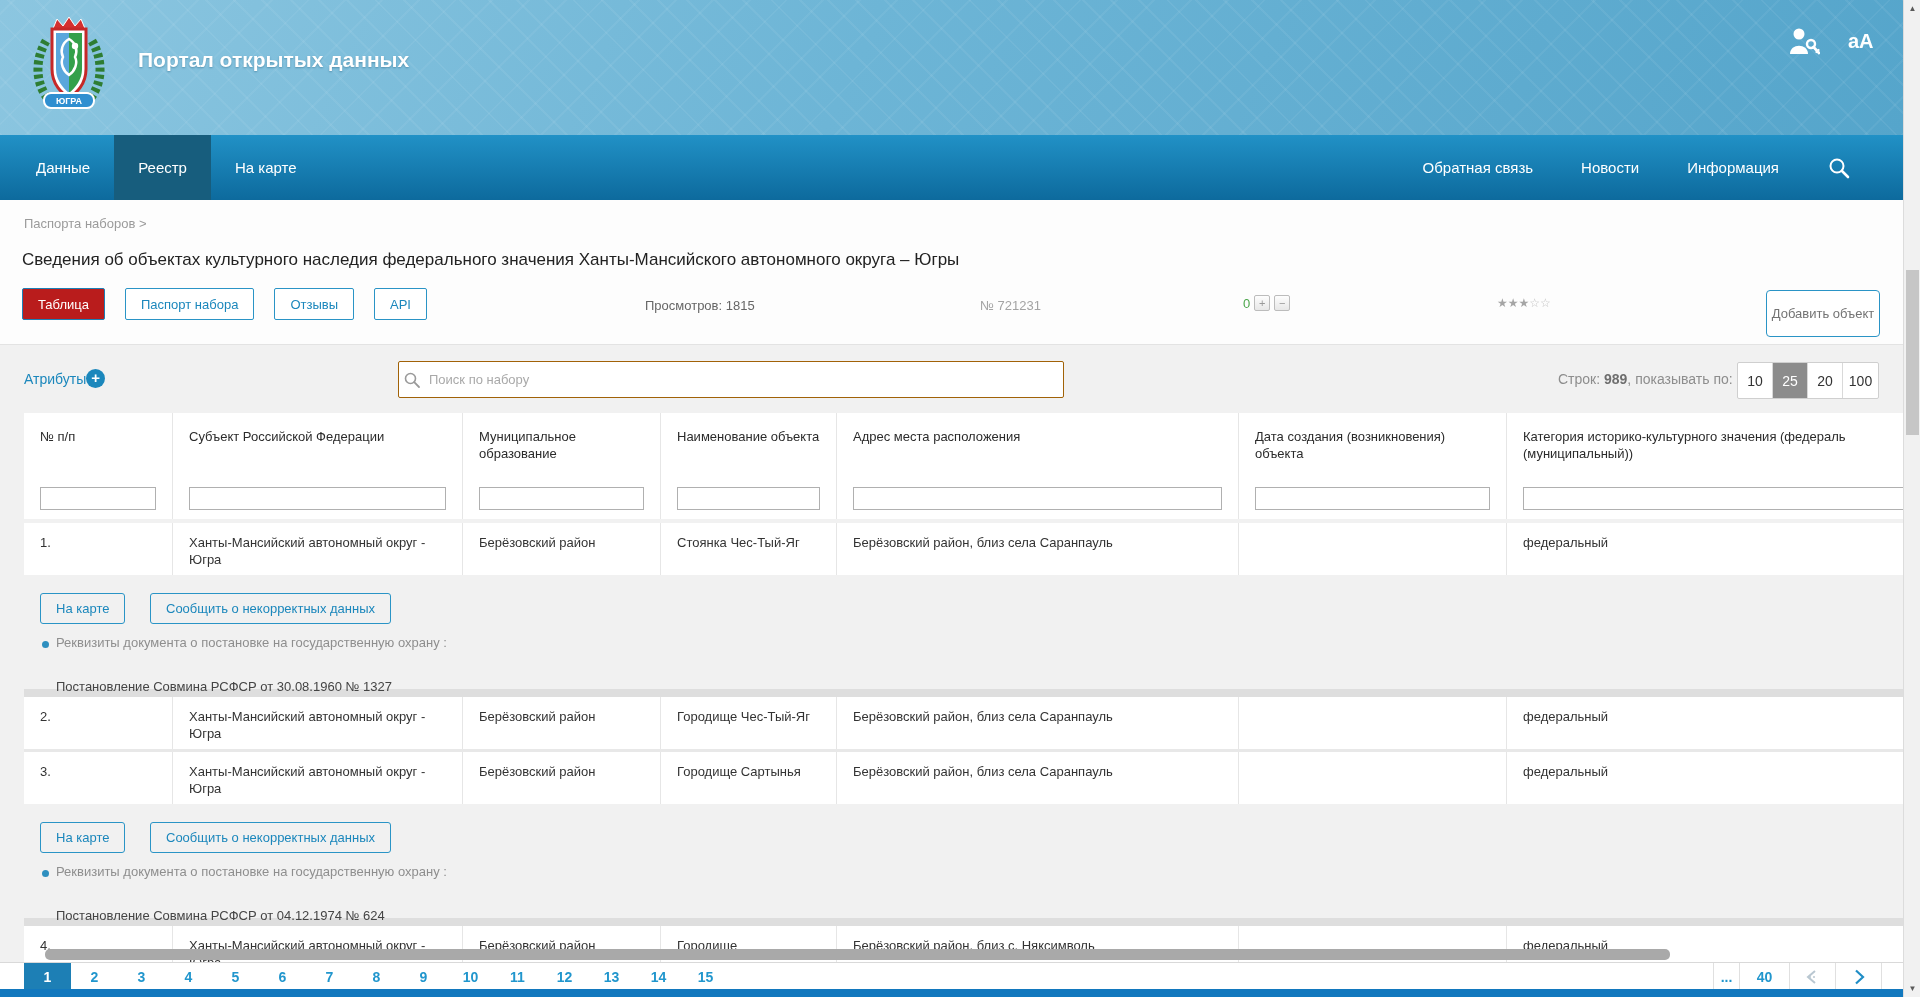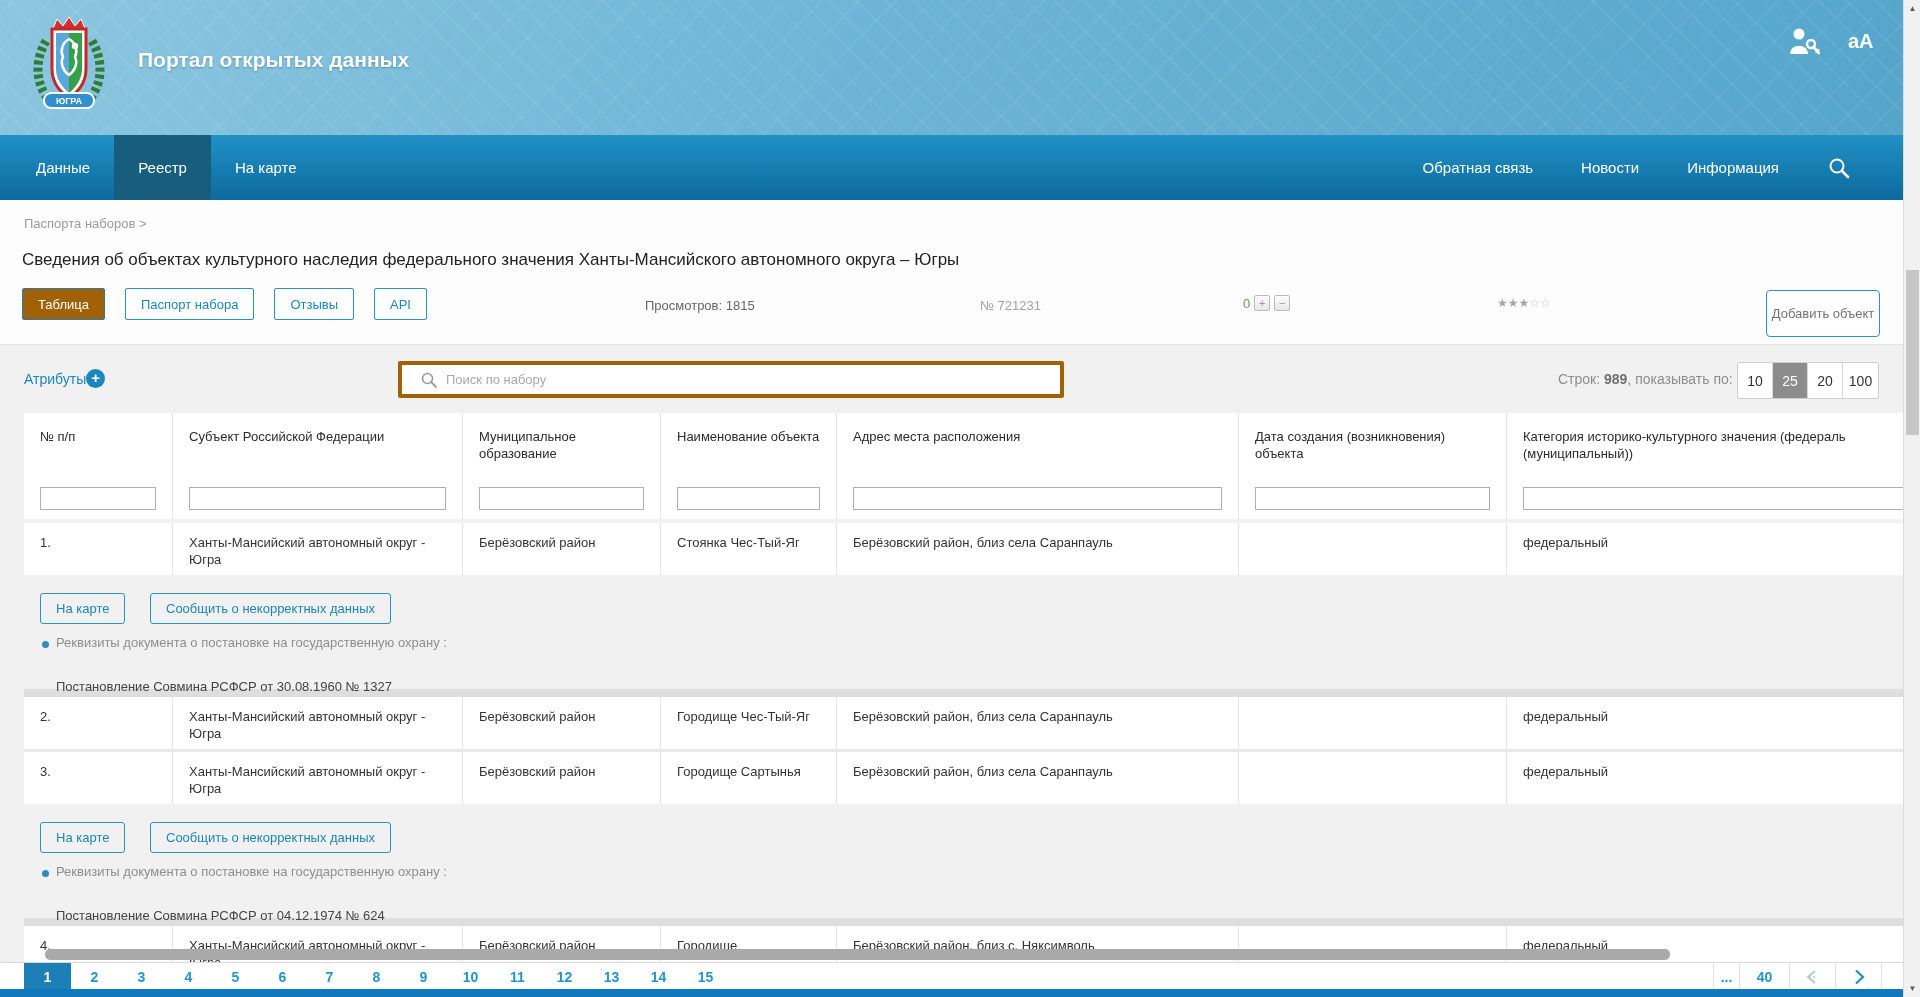--- a/index.html
+++ b/index.html
@@ -30,41 +30,41 @@
   .nav-item-r { color:#fff; font-size:15px; cursor:pointer; }
   .nav-search { width:24px; height:24px; cursor:pointer; }
 
   
   .content { position:absolute; left:0; top:200px; width:1903px; height:145px; background:#fdfdfd; border-bottom:1px solid #e3e3e3;text-decoration:underline; }
   .breadcrumb { position:absolute; left:24px; top:16px; color:#9b9b9b; font-size:13px; cursor:pointer; }
   .page-title { position:absolute; left:22px; top:50px; color:#222; font-size:17px; }
   .tabs { position:absolute; left:22px; top:88px; display:flex; gap:20px; }
   .tab { height:32px; padding:0 15px; display:flex; align-items:center; justify-content:center;
     font-size:13px; border-radius:2px; background:#fff; border:1px solid #2a94c6; color:#1b87bc; cursor:pointer; }
-  .tab.active { background:#a16207; border-color:#1d7fb5; color:#fff; }
+  .tab.active { background:#b91c1c; border-color:#1d7fb5; color:#fff; }
   .views { position:absolute; left:645px; top:98px; color:#666; font-size:13px; }
   .ds-number { position:absolute; left:980px; top:98px; color:#a3a3a3; font-size:13px; }
   .votes { position:absolute; left:1243px; top:95px; display:flex; align-items:center; gap:4px; }
   .vote-count { color:#4ca64c; font-size:13px; }
   .vote-btn { width:16px; height:16px; font-size:11px; line-height:14px; text-align:center; color:#999;
     background:linear-gradient(#fdfdfd,#e7e7e7); border:1px solid #bcbcbc; border-radius:2px; cursor:pointer; }
   .stars { position:absolute; left:1497px; top:96px; font-size:12px; letter-spacing:0; cursor:pointer; }
   .star-f { color:#a5a5a5; } .star-e { color:#c4c4c4; }
   .add-btn { position:absolute; left:1766px; top:90px; width:114px; height:47px; background:#fff;
     border:1px solid #2a94c6; border-radius:4px; color:#737373; font-size:13px;
     display:flex; align-items:center; justify-content:center; cursor:pointer; }
 
   
   .gray { position:absolute; left:0; top:345px; width:1903px; height:652px; background:#f1f1f1; }
   .attrs { position:absolute; left:24px; top:24px; display:flex; align-items:center; cursor:pointer; }
   .attrs-label { color:#1b87bc; font-size:14px; }
   .plus-circle { width:19px; height:19px; border-radius:50%; background:#1b87bc; color:#fff; font-size:15px;
     font-weight:bold; line-height:18px; text-align:center; }
   .searchbox { position:absolute; left:398px; top:16px; width:666px; height:37px; background:#fff;
-    border:4px solid #a16207; border-radius:2px; display:flex; align-items:center; padding:0 18px; gap:8px;justify-content:flex-end; }
+    border:1px solid #a16207; border-radius:2px; display:flex; align-items:center; padding:0 4px; gap:8px;justify-content:flex-end; }
   .searchbox input { border:none; outline:none; flex:1; font-size:13px; color:#444; font-family:"Liberation Sans",sans-serif; }
   .searchbox input::placeholder { color:#a9a9a9; }
   .rows-info { position:absolute; left:1558px; top:26px; color:#8d8d8d; font-size:14px; }
   .rows-info b { color:#6e6e6e; }
   .size-group { position:absolute; left:1737px; top:17px; height:37px; display:flex; background:#fff;
     border:1px solid #cfcfcf; border-radius:2px; overflow:hidden; }
   .size-cell { width:35px; height:35px; display:flex; align-items:center; justify-content:center;
     font-size:14px; color:#333; border-right:1px solid #d9d9d9; cursor:pointer; }
   .size-cell:last-child { border-right:none; }
   .size-cell.active { background:#8c8c8c; color:#fff; }

